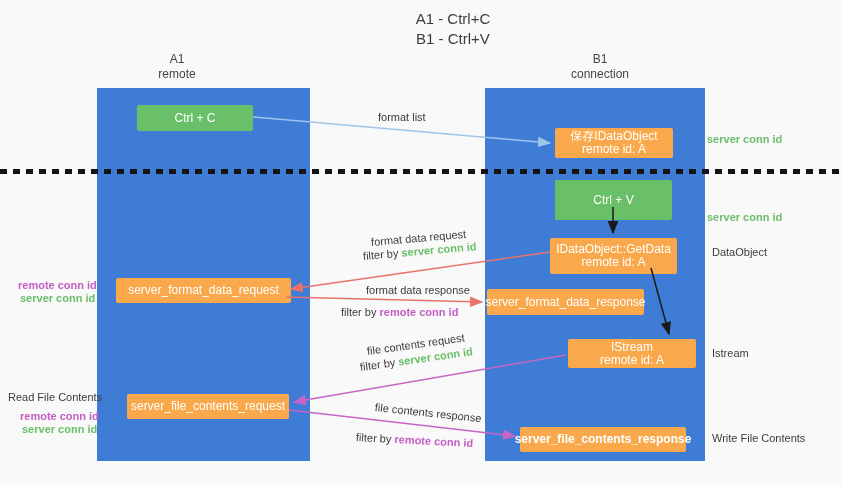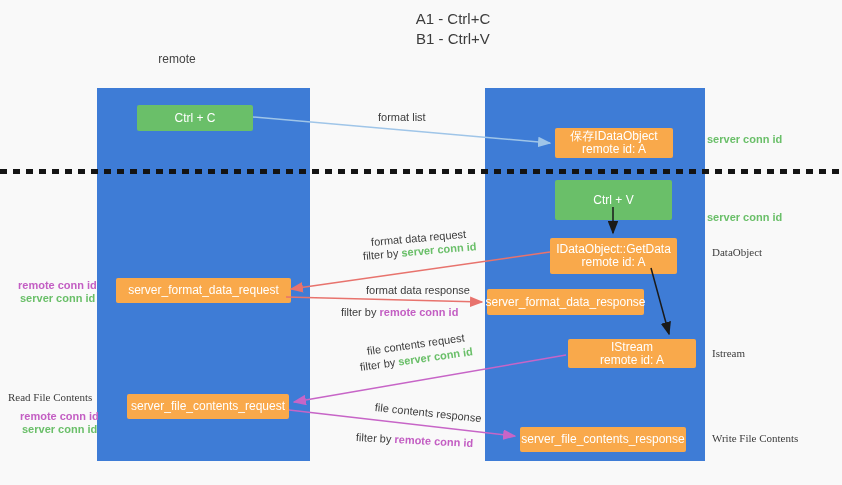--- a/index.html
+++ b/index.html
@@ -11,36 +11,41 @@
   .abs{position:absolute;}
   .title-line{width:100%;text-align:center;font-size:15px;color:#3c3c3c;padding-left:32px;}
   .lane{background:#3e7cd6;}
   .lane-header{text-align:center;font-size:12px;color:#444;line-height:15px;}
   .box{display:flex;flex-direction:column;align-items:center;justify-content:center;
        color:#fff;font-size:12px;line-height:13px;text-align:center;border-radius:2px;}
   .box-green{background:#6abf69;}
   .box-orange{background:#f9a94b;}
   .divider{height:5px;background:repeating-linear-gradient(90deg,#141414 0 7px,transparent 7px 13px);}
   .lbl{font-size:11px;white-space:nowrap;}
-  .lbl-dark{color:#3c3c3c;font-family:Liberation Serif, serif;}
+  .lbl-dark{color:#3c3c3c;}
   .lbl-green{color:#6abf69;font-weight:bold;}
   .lbl-magenta{color:#c35ec3;font-weight:bold;}
   .flow-label{font-size:11px;color:#3c3c3c;white-space:nowrap;transform-origin:left center;}
   svg.arrows{position:absolute;left:0;top:0;pointer-events:none;}
 </style>
 </head>
 <body>
 
 <div id="canvas">
 
   <div class="abs title-line" style="top:10px;">A1 - Ctrl+C</div>
   <div class="abs title-line" style="top:30px;">B1 - Ctrl+V</div>
 
   <div class="abs lane-header" style="left:97px;top:52px;width:160px;">
+    <div>A1</div>
     <div>remote</div>
+  </div>
+  <div class="abs lane-header" style="left:485px;top:52px;width:230px;">
+    <div>B1</div>
+    <div>connection</div>
   </div>
 
   <div class="abs lane" style="left:97px;top:88px;width:213px;height:373px;"></div>
   <div class="abs lane" style="left:485px;top:88px;width:220px;height:373px;"></div>
 
   <div class="abs divider" style="left:0;top:169px;width:842px;"></div>
 
   <div class="abs box box-green" style="left:137px;top:105px;width:116px;height:26px;">
     <div>Ctrl + C</div>
   </div>
@@ -69,21 +74,21 @@
 
   <div class="abs box box-orange" style="left:568px;top:339px;width:128px;height:29px;">
     <div>IStream</div>
     <div>remote id: A</div>
   </div>
 
   <div class="abs box box-orange" style="left:127px;top:394px;width:162px;height:25px;">
     <div>server_file_contents_request</div>
   </div>
 
-  <div class="abs box box-orange" style="left:520px;top:427px;width:166px;height:25px;">
+  <div class="abs box box-orange" style="left:520px;top:427px;width:166px;height:25px;font-weight:bold;">
     <div>server_file_contents_response</div>
   </div>
 
   <div class="abs lbl lbl-green" style="left:707px;top:133px;">server conn id</div>
   <div class="abs lbl lbl-green" style="left:707px;top:211px;">server conn id</div>
   <div class="abs lbl lbl-dark" style="left:712px;top:246px;">DataObject</div>
   <div class="abs lbl lbl-dark" style="left:712px;top:347px;">Istream</div>
   <div class="abs lbl lbl-dark" style="left:712px;top:432px;">Write File Contents</div>
 
   <div class="abs lbl lbl-magenta" style="left:18px;top:279px;">remote conn id</div>

